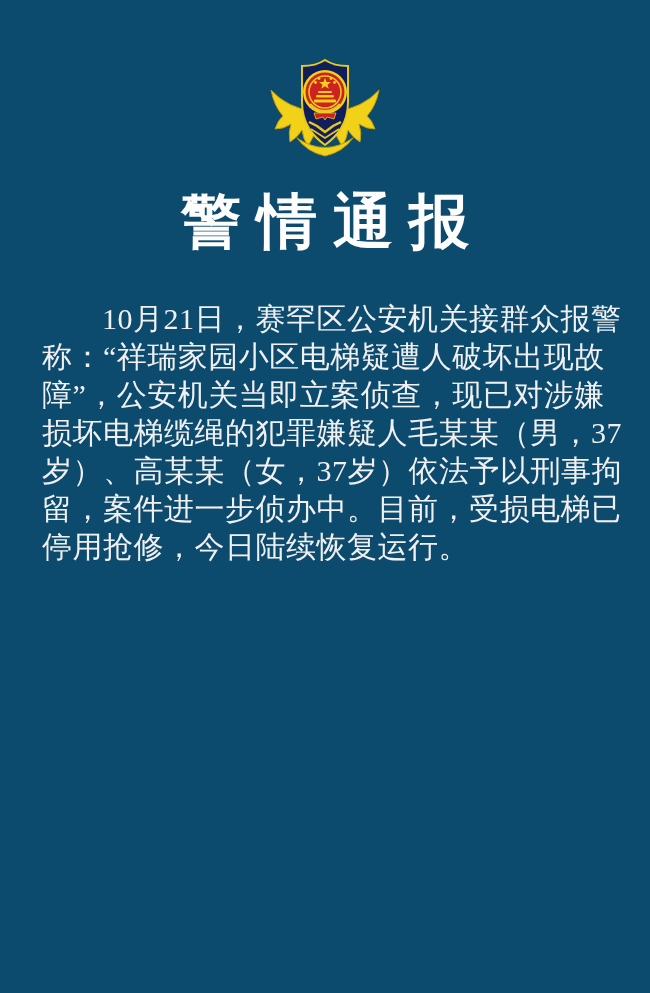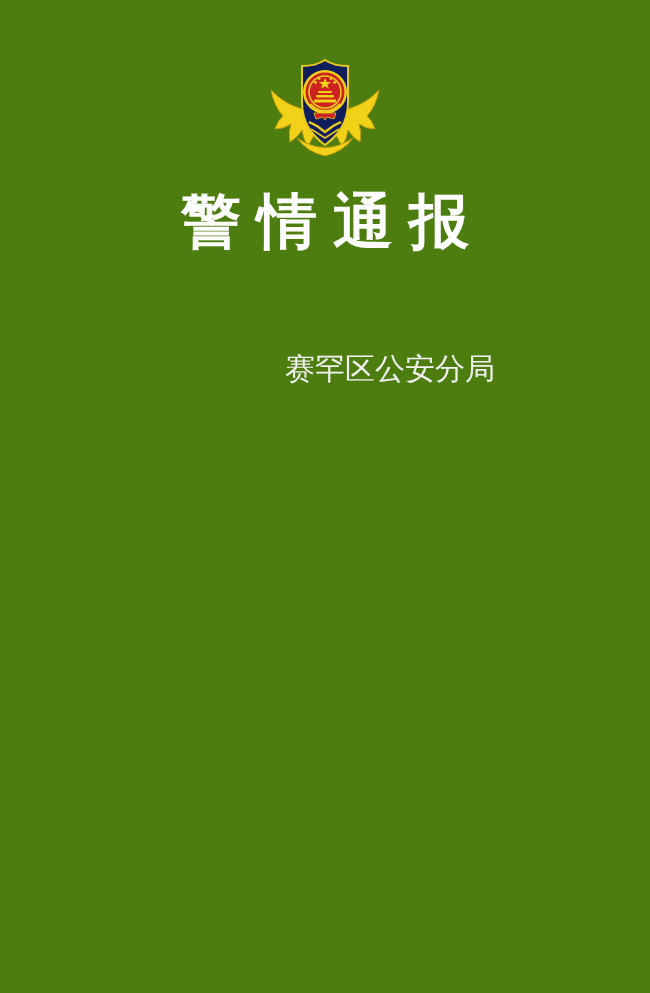--- a/index.html
+++ b/index.html
@@ -1,21 +1,21 @@
 <!DOCTYPE html>
 <html><head>
 <meta charset="utf-8">
 <style>
   html, body { margin: 0; padding: 0; background: #0b1340; }
   .page {
     position: relative;
     width: 650px;
     height: 993px;
     margin: 0 auto;
-    background: #4d7c0f;
+    background: #0c4a6e;
     overflow: hidden;
     font-family: "Liberation Serif", "DejaVu Serif", serif;
     color: #f1f1f1;
   }
   .emblem-wrap {
     width: 112px;
     height: 102px;
     margin: 56px auto 0 auto;
   }
   .emblem-wrap svg { display: block; width: 100%; height: 100%; }
@@ -85,18 +85,26 @@
       <rect x="45" y="43.5" width="22" height="3" rx="1" fill="#f2d219"></rect>
 
       <path fill="none" stroke="#e9c81f" stroke-width="2.6" d="M41,48 A19.5,19.5 0 0 0 71,48"></path>
 
       <path stroke="#e9c81f" stroke-width="0.8" d="M45,57 L67,57 L65,63 L58,61 L56,64 L54,61 L47,63 Z" fill="#ce2121"></path>
     </svg>
   </div>
 
   <h1 class="notice-title">警情通报</h1>
 
+  <div class="notice-body">
+    <p class="body-line first">10月21日，赛罕区公安机关接群众报警</p>
+    <p class="body-line">称：“祥瑞家园小区电梯疑遭人破坏出现故</p>
+    <p class="body-line">障”，公安机关当即立案侦查，现已对涉嫌</p>
+    <p class="body-line">损坏电梯缆绳的犯罪嫌疑人毛某某（男，37</p>
+    <p class="body-line">岁）、高某某（女，37岁）依法予以刑事拘</p>
+    <p class="body-line">留，案件进一步侦办中。目前，受损电梯已</p>
+    <p class="body-line">停用抢修，今日陆续恢复运行。</p>
+  </div>
 
   <div class="signature-block">
-    <div>赛罕区公安分局</div>
   </div>
 
 </div>
 
 </body></html>

